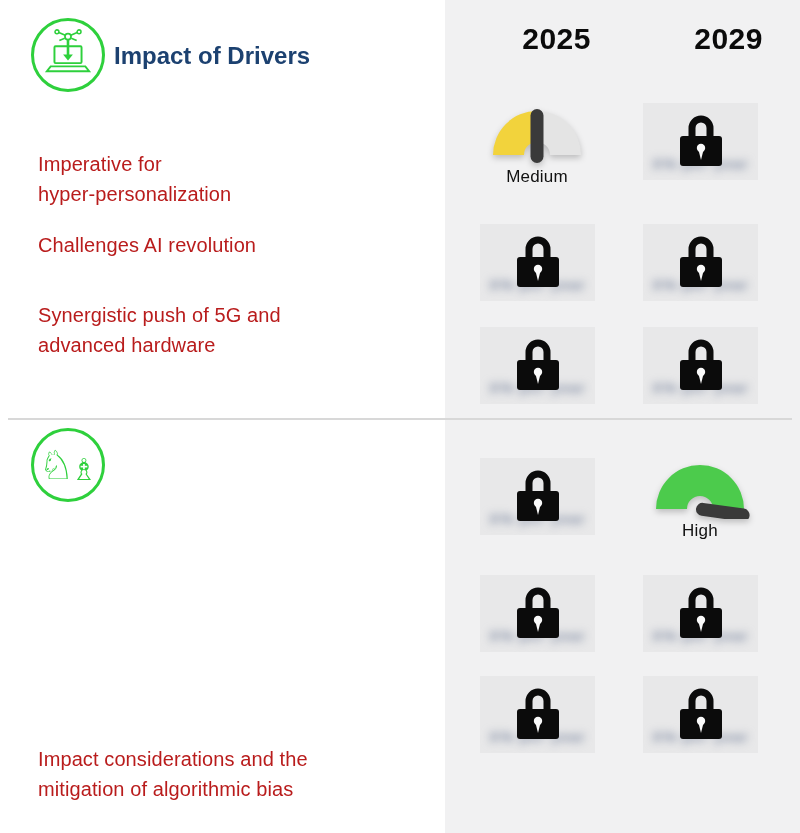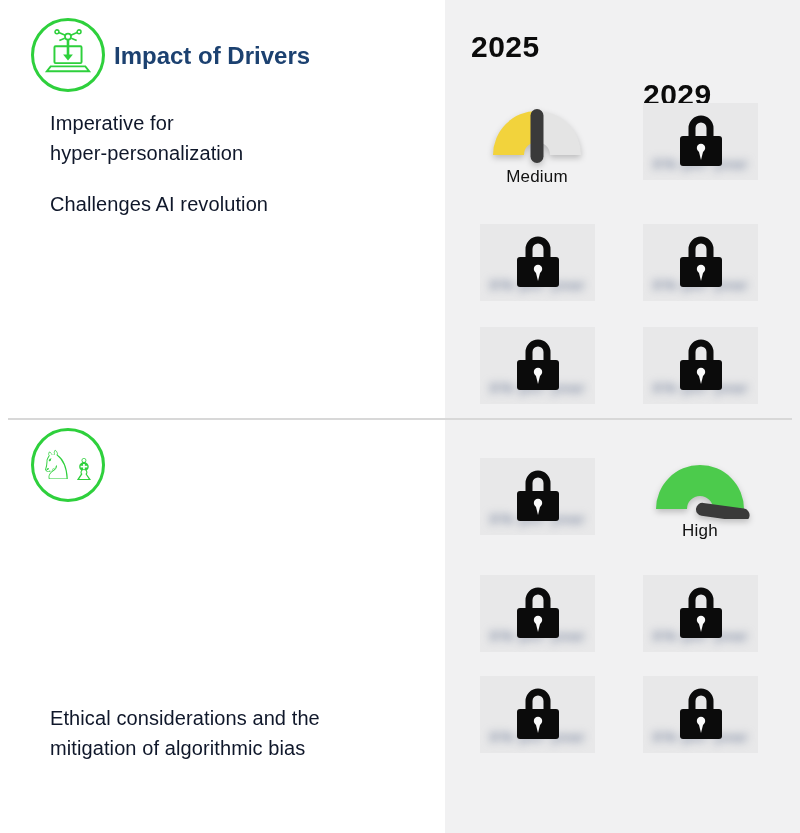--- a/index.html
+++ b/index.html
@@ -8,48 +8,49 @@
     font-family: "Liberation Sans", "DejaVu Sans", sans-serif;
     width: 800px; height: 833px; position: relative; overflow: hidden;
   }
   .stage { position: absolute; left: 0; top: 0; width: 800px; height: 833px; background: #ffffff; }
 
   .years-panel { position: absolute; left: 445px; top: 0; width: 355px; height: 833px; background: #f1f1f2; }
 
   .divider { position: absolute; left: 8px; top: 418px; width: 784px; height: 2px; background: #d8d8d8; }
 
   .year-header {
-    position: absolute; top: 30px; width: 120px; text-align: left;
+    position: absolute; top: 22px; width: 120px; text-align: right;
     font-size: 30px; font-weight: bold; color: #0b0b0b; letter-spacing: .5px;
   }
   .year-2025 { left: 471px; }
-  .year-2029 { left: 643px; margin-top: 48px; }
+  .year-2029 { left: 643px; }
 
   .section-icon {
     position: absolute; width: 74px; height: 74px; border: 3px solid #2ed03c;
     border-radius: 50%; display: flex; align-items: center; justify-content: center;
     background: #ffffff;
   }
   .icon-drivers { left: 31px; top: 18px; }
   .icon-challenges { left: 31px; top: 428px; }
   .chess-glyphs { color: #2ed03c; line-height: 1; display: flex; align-items: flex-end; }
   .chess-knight { font-size: 40px; }
   .chess-bishop { font-size: 30px; margin-left: -4px; }
 
   .section-title {
     position: absolute; left: 114px; font-size: 24px; font-weight: bold;
     color: #1c4170; line-height: 34px; white-space: nowrap;
   }
   .title-drivers { top: 39px; }
   .title-challenges { top: 449px; }
 
   .row-label {
-    position: absolute; left: 50px; width: 390px;
-    font-size: 20px; line-height: 30px; color: #0f172a; white-space: pre-line;
+    position: absolute; left: 38px; width: 390px;
+    font-size: 20px; line-height: 30px; color: #b91c1c; white-space: pre-line;
     letter-spacing: .1px;
+    margin-top: 41px;
   }
   .lbl-d1 { top: 108px; }
   .lbl-d2 { top: 189px; }
   .lbl-d3 { top: 259px; }
   .lbl-c1 { top: 519px; }
   .lbl-c2 { top: 599px; }
   .lbl-c3 { top: 703px; }
 
   .locked-cell {
     position: absolute; width: 115px; height: 77px; background: #e8e8e9;
@@ -103,29 +104,31 @@
       <path d="M27 8.6 L32 10.6" stroke="#2ed03c" stroke-width="1.6"></path>
       <path d="M24 9.8 V 24" stroke="#2ed03c" stroke-width="2.4"></path>
       <path d="M24 29 L19.5 23.5 h9 Z" fill="#2ed03c"></path>
     </svg>
   </div>
   <div class="section-title title-drivers">Impact of Drivers</div>
 
   <div class="row-label lbl-d1">Imperative for
 hyper-personalization</div>
   <div class="row-label lbl-d2">Challenges AI revolution</div>
+  <div class="row-label lbl-d3">Synergistic push of 5G and
+advanced hardware</div>
 
   <div class="section-icon icon-challenges">
     <div class="chess-glyphs">
       <span class="chess-knight">♘</span>
       <span class="chess-bishop">♗</span>
     </div>
   </div>
 
-  <div class="row-label lbl-c3">Ethical considerations and the
+  <div class="row-label lbl-c3">Impact considerations and the
 mitigation of algorithmic bias</div>
 
   <div class="gauge-box gauge-high-box">
     <svg width="100" height="58" viewBox="0 0 100 58">
       <path d="M4 48 A44 44 0 0 1 92 48 L61 48 A13 13 0 1 0 35 48 Z" fill="#4ccb4c"></path>
       <rect x="44" y="41.5" width="54" height="13" rx="6.5" fill="#3a3a3a" transform="rotate(8 48 48)"></rect>
     </svg>
     <div class="gauge-label">High</div>
   </div>
 

